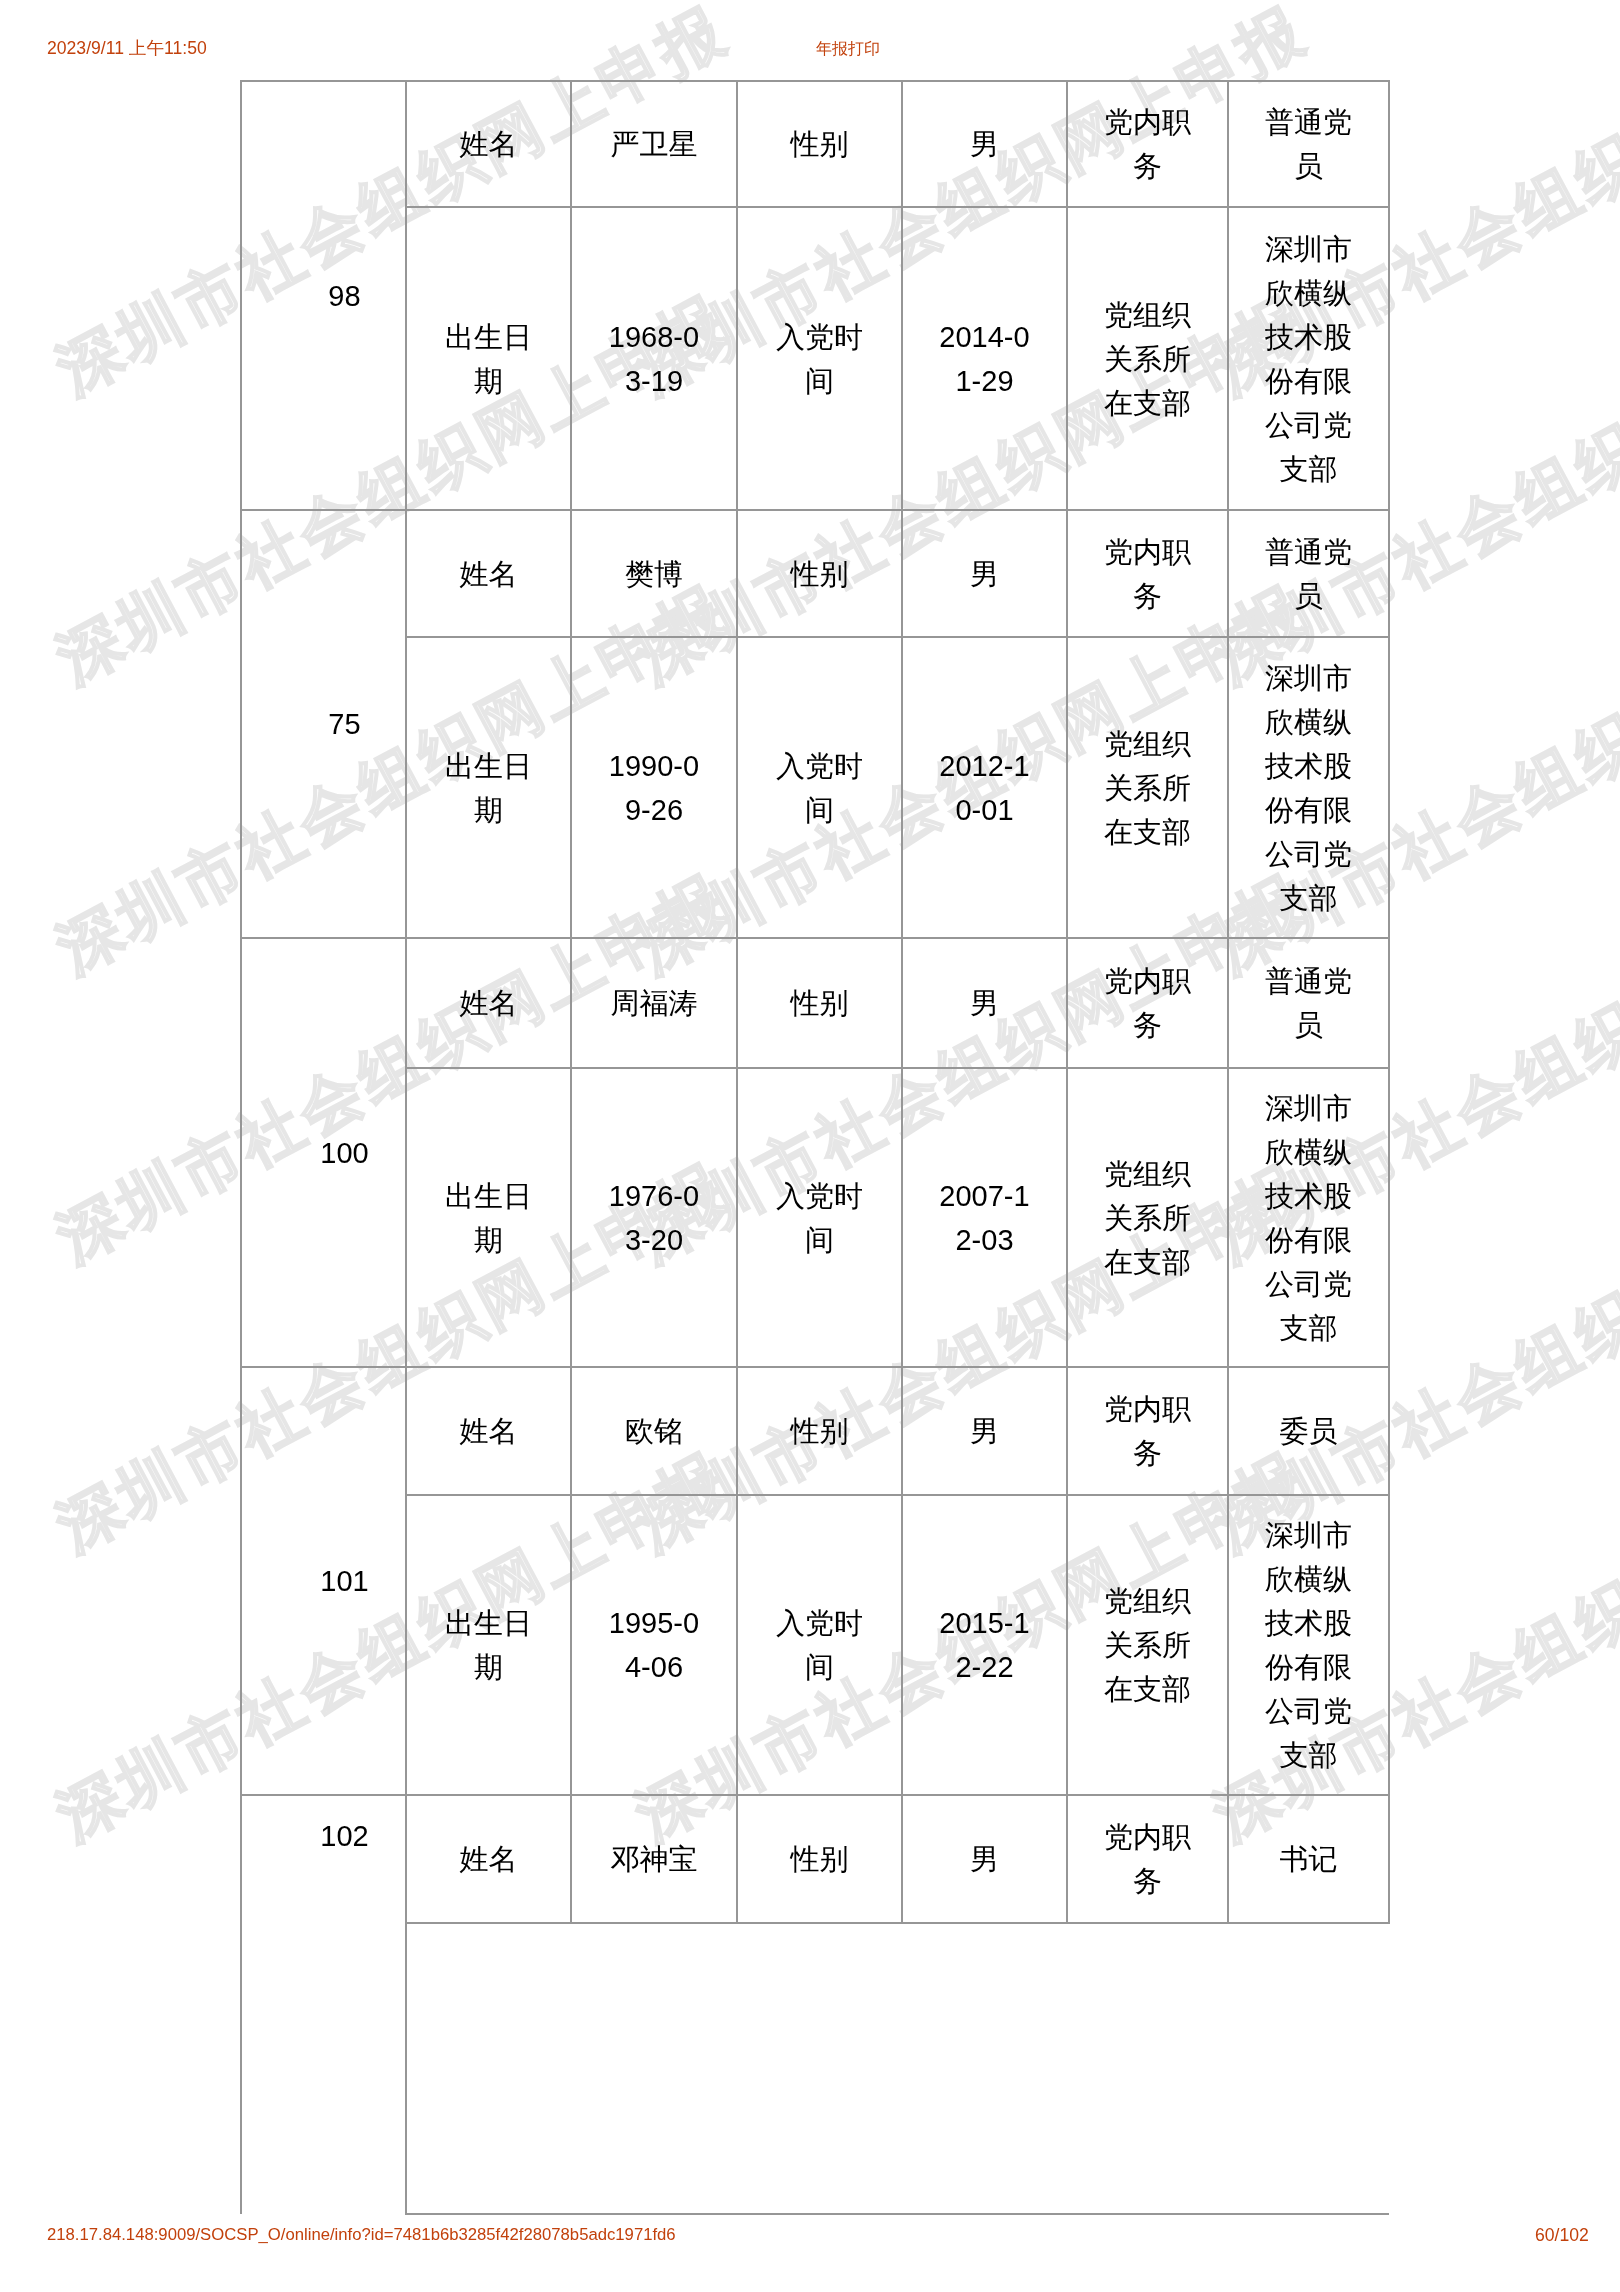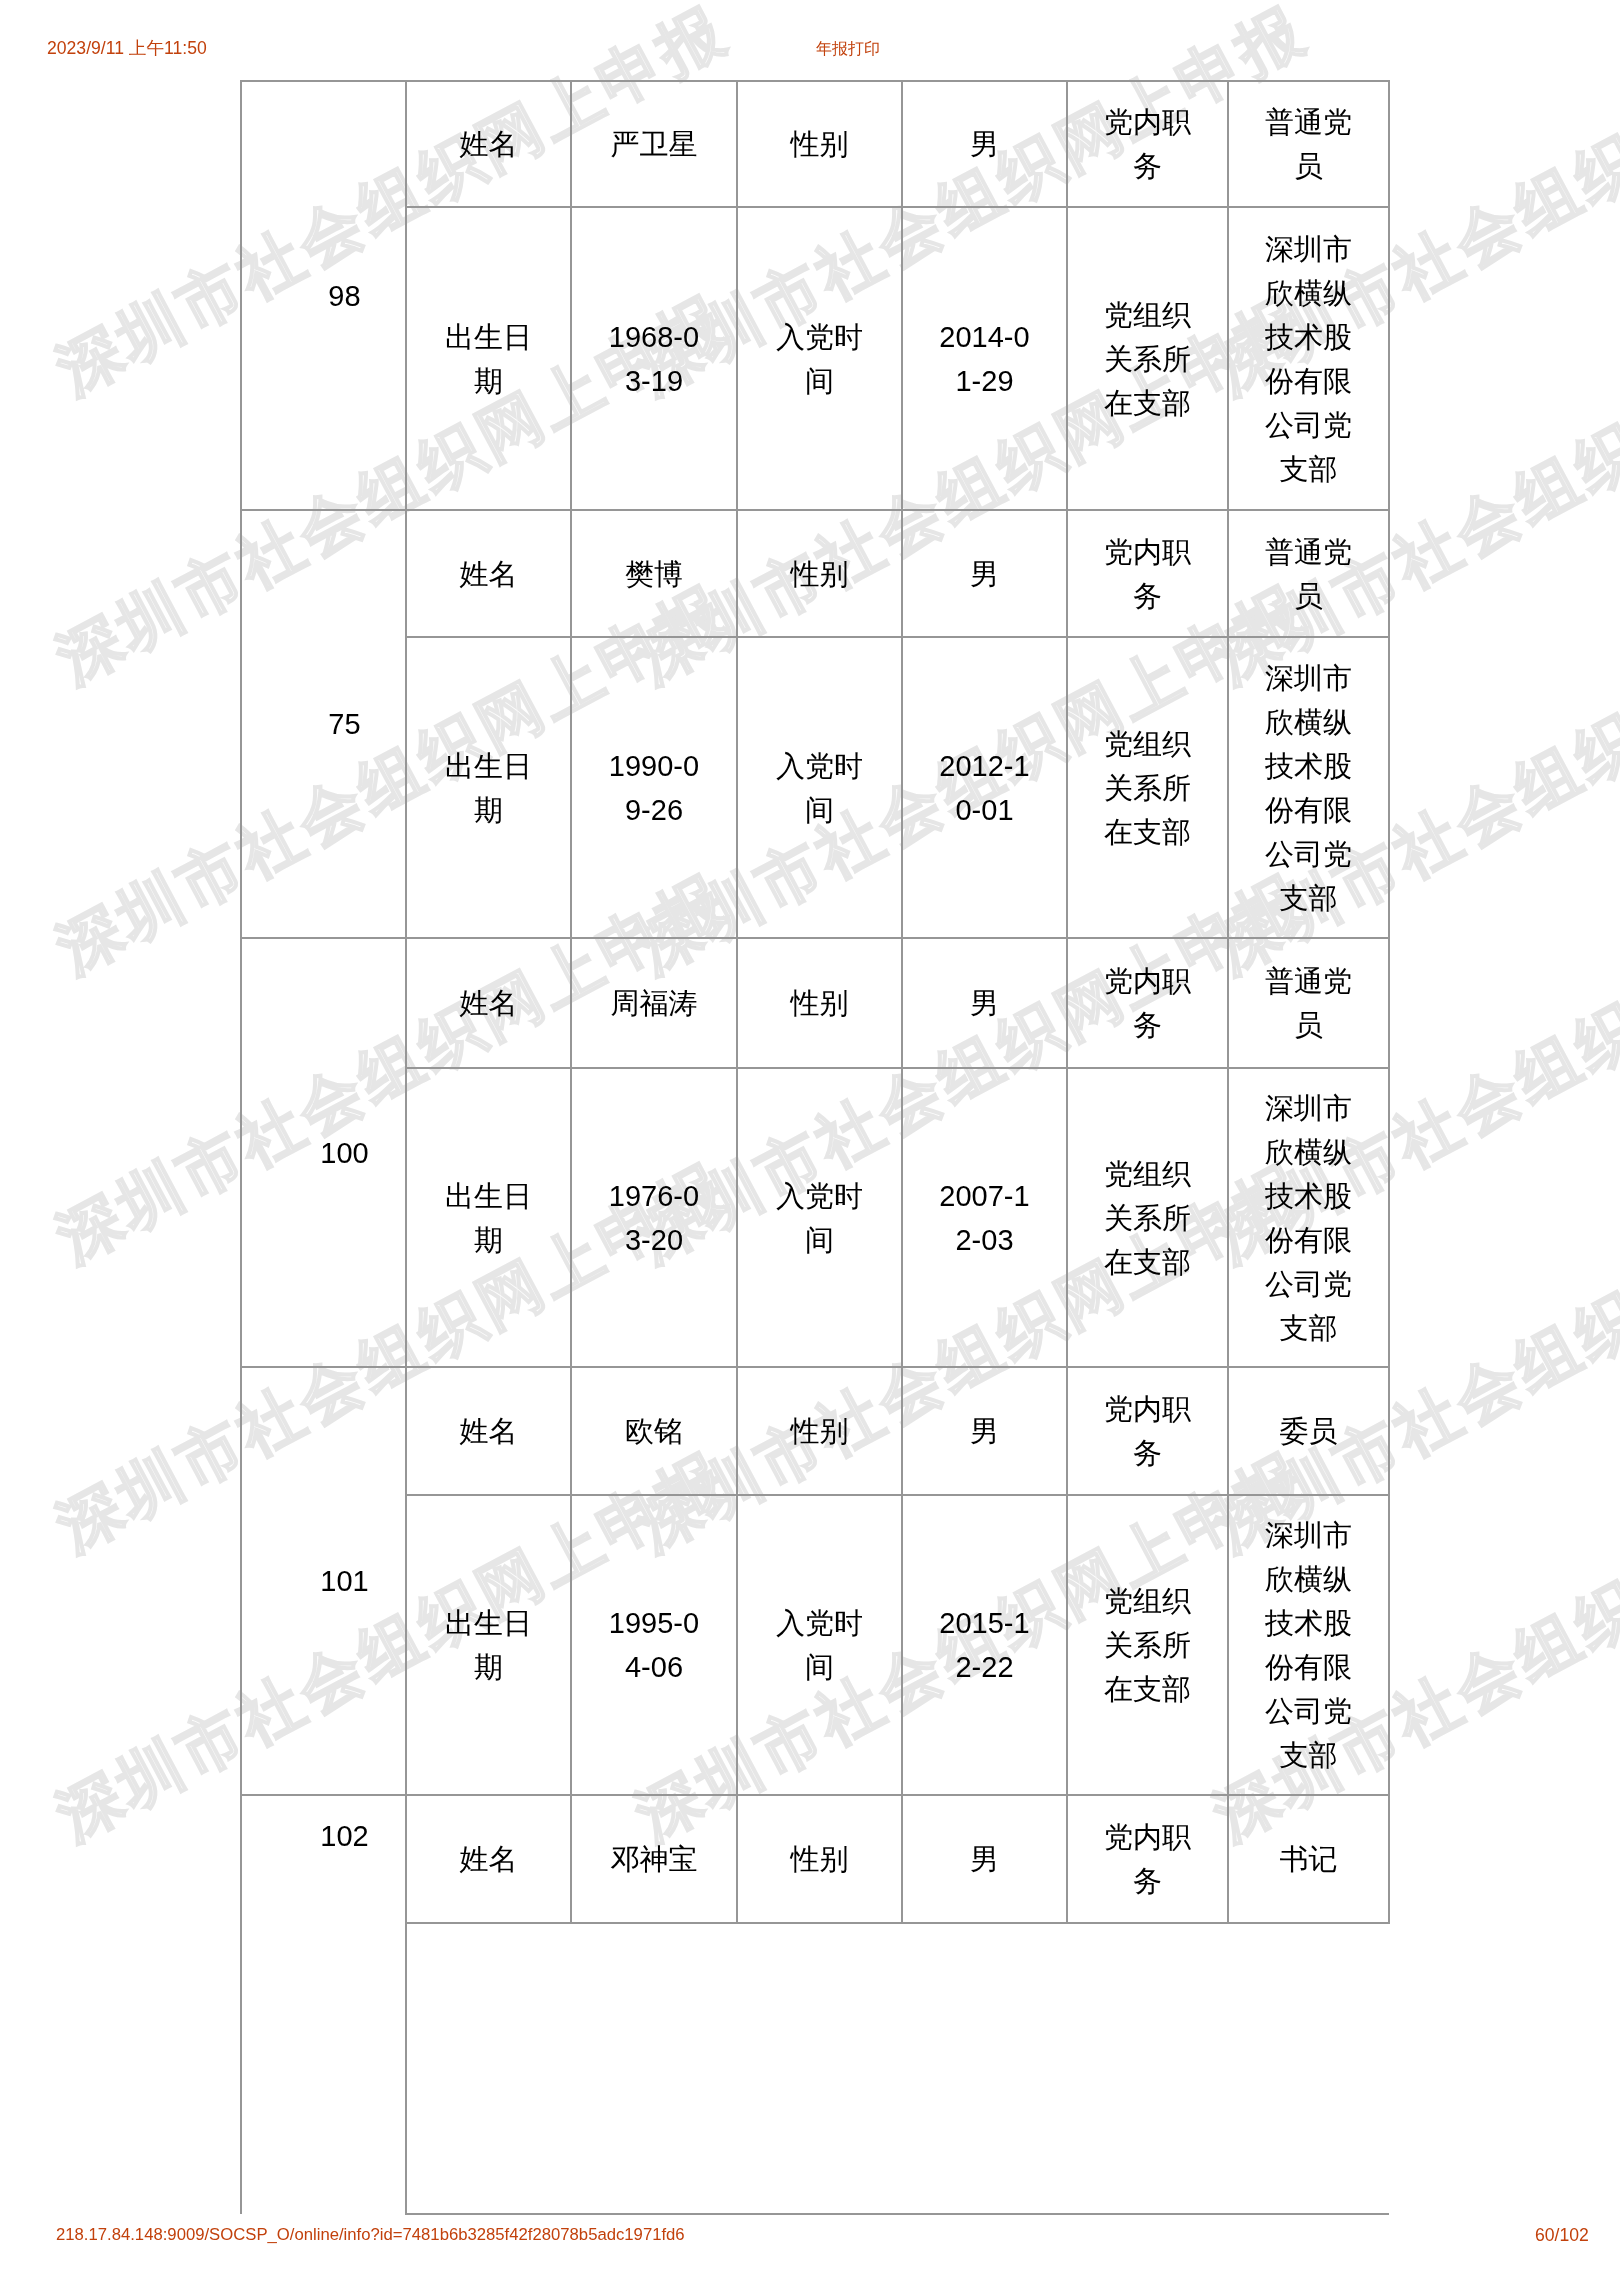--- a/index.html
+++ b/index.html
@@ -12,21 +12,21 @@
     position:absolute; white-space:nowrap; z-index:0;
     font-size:63px; font-weight:bold; letter-spacing:4.9px;
     color:#fdfdfd; -webkit-text-stroke:2px #e6e6e6;
     transform:rotate(-28deg); transform-origin:0 100%;
     user-select:none; pointer-events:none;
   }
   
   .hdr,.ftr{position:absolute; z-index:2; font-size:17.6px; line-height:23.5px; color:#c2410c;text-align:center;}
   .dt{left:47px; top:37px;}
   .title{left:816px; top:37px; font-size:16px;}
-  .url{left:47px; top:2223px; font-size:16.7px;margin-left:9px;}
+  .url{left:47px; top:2223px; font-size:16.7px;}
   .pageno{left:1535px; top:2224px;}
   
   table.members{
     position:absolute; left:240px; top:80px; z-index:1;
     border-collapse:collapse; table-layout:fixed; width:1146px;
     background:transparent;
   }
   td{
     border:2px solid #969696; padding:0;
     text-align:center; vertical-align:middle;

